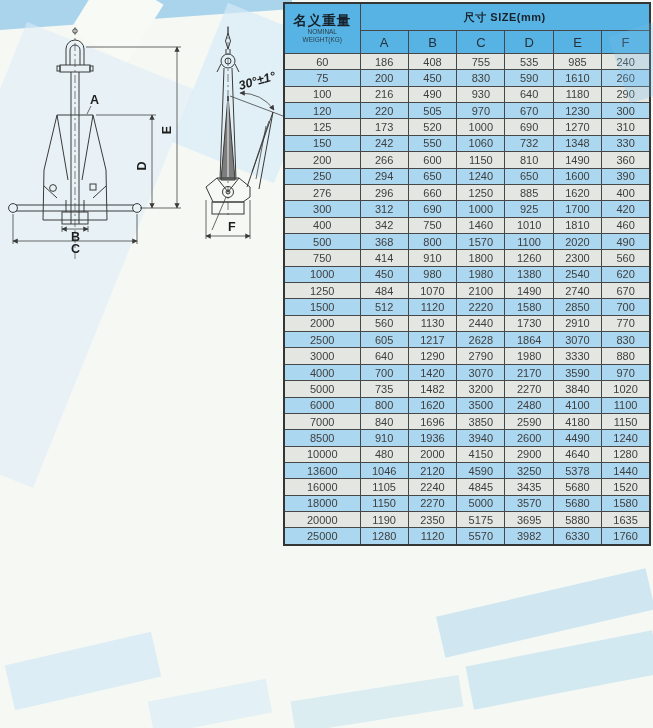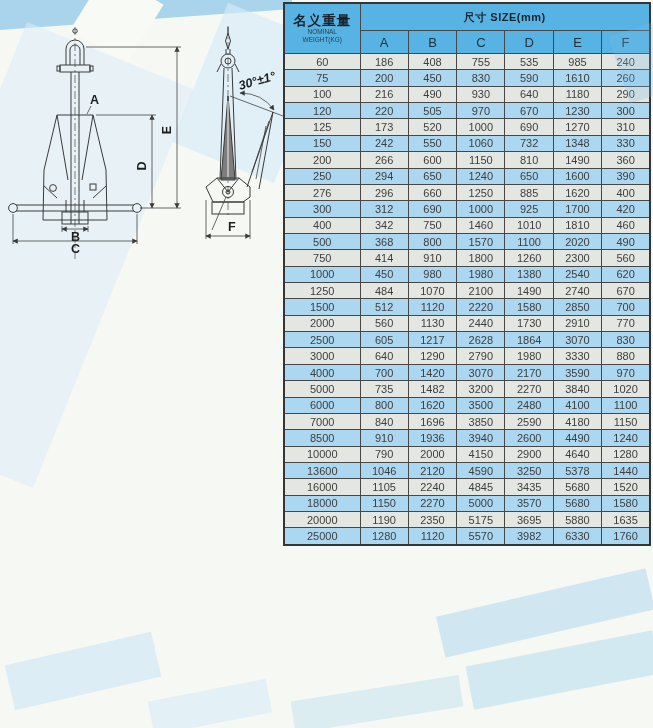--- a/index.html
+++ b/index.html
@@ -425,21 +425,21 @@
           <td>8500</td>
           <td>910</td>
           <td>1936</td>
           <td>3940</td>
           <td>2600</td>
           <td>4490</td>
           <td>1240</td>
         </tr>
         <tr class="gray">
           <td>10000</td>
-          <td>790</td>
+          <td>480</td>
           <td>2000</td>
           <td>4150</td>
           <td>2900</td>
           <td>4640</td>
           <td>1280</td>
         </tr>
         <tr class="blue">
           <td>13600</td>
           <td>1046</td>
           <td>2120</td>

